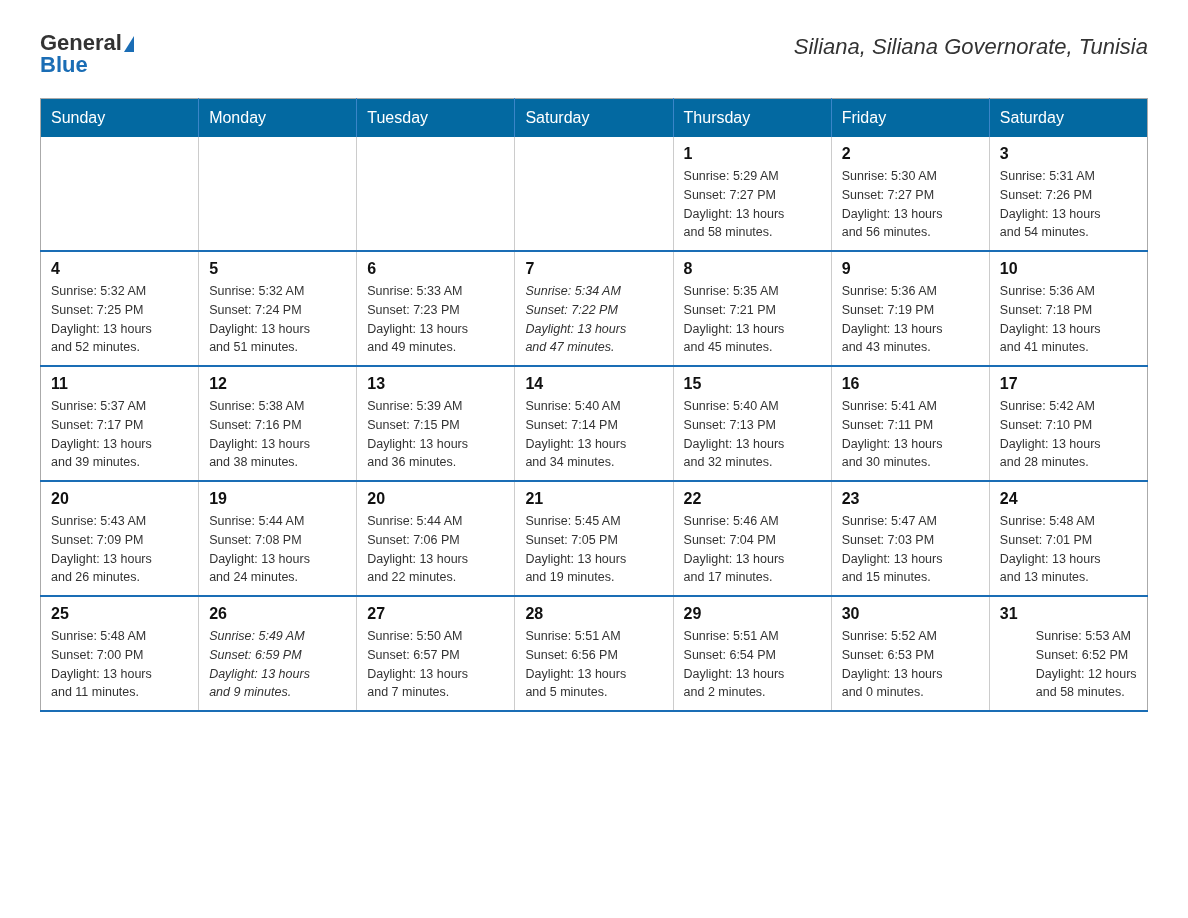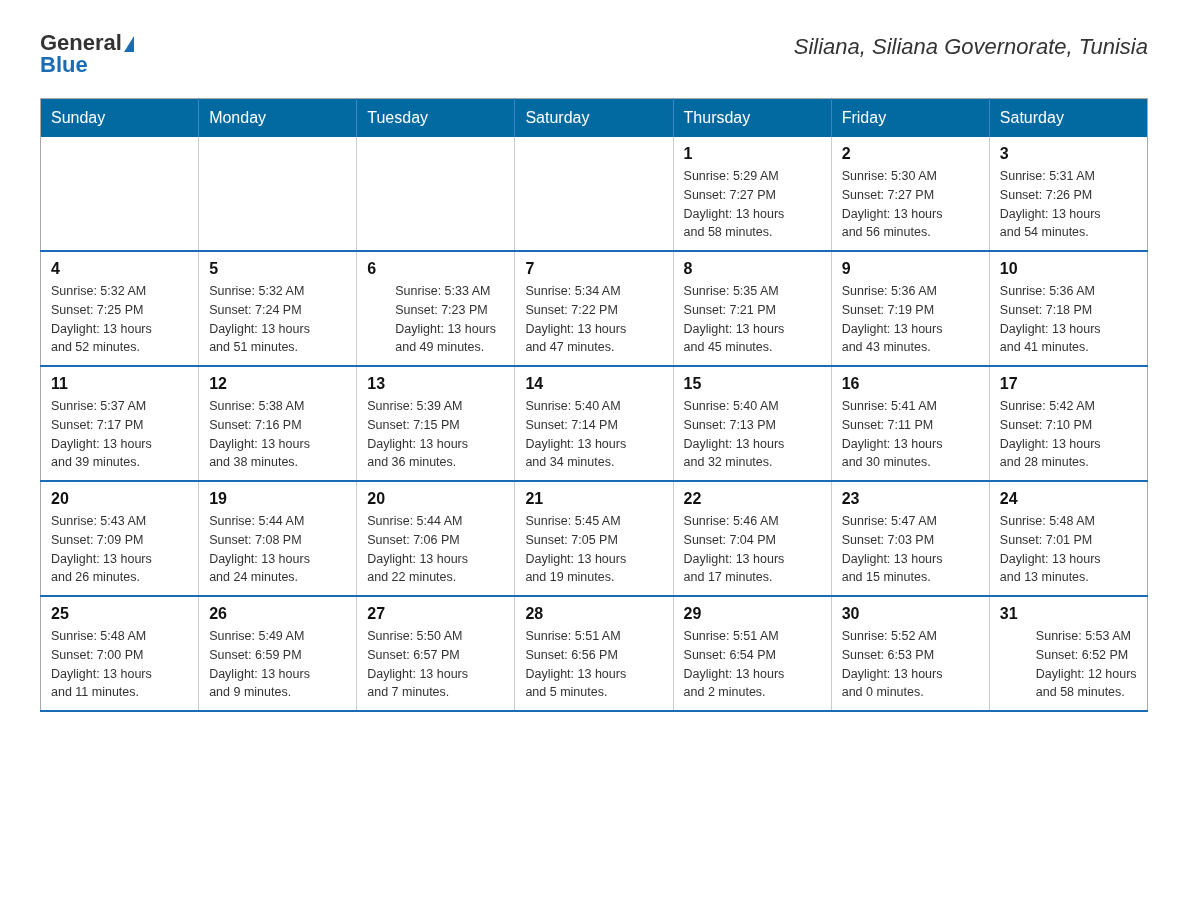--- a/index.html
+++ b/index.html
@@ -172,28 +172,28 @@
         </td>
         <td>
           <span class="day-number">5</span>
           <div class="day-info" style="white-space: pre-line;">Sunrise: 5:32 AM
 Sunset: 7:24 PM
 Daylight: 13 hours
 and 51 minutes.</div>
         </td>
         <td>
           <span class="day-number">6</span>
-          <div class="day-info" style="white-space: pre-line; margin-left: 28px;">Sunrise: 5:33 AM
+          <div class="day-info" style="white-space: pre-line;">Sunrise: 5:33 AM
 Sunset: 7:23 PM
 Daylight: 13 hours
 and 49 minutes.</div>
         </td>
         <td>
           <span class="day-number">7</span>
-          <div class="day-info" style="white-space: pre-line;">Sunrise: 5:34 AM
+          <div class="day-info" style="white-space: pre-line; font-style: italic;">Sunrise: 5:34 AM
 Sunset: 7:22 PM
 Daylight: 13 hours
 and 47 minutes.</div>
         </td>
         <td>
           <span class="day-number">8</span>
           <div class="day-info" style="white-space: pre-line;">Sunrise: 5:35 AM
 Sunset: 7:21 PM
 Daylight: 13 hours
 and 45 minutes.</div>
@@ -318,21 +318,21 @@
       <tr>
         <td>
           <span class="day-number">25</span>
           <div class="day-info" style="white-space: pre-line;">Sunrise: 5:48 AM
 Sunset: 7:00 PM
 Daylight: 13 hours
 and 11 minutes.</div>
         </td>
         <td>
           <span class="day-number">26</span>
-          <div class="day-info" style="white-space: pre-line;">Sunrise: 5:49 AM
+          <div class="day-info" style="white-space: pre-line; font-style: italic;">Sunrise: 5:49 AM
 Sunset: 6:59 PM
 Daylight: 13 hours
 and 9 minutes.</div>
         </td>
         <td>
           <span class="day-number">27</span>
           <div class="day-info" style="white-space: pre-line;">Sunrise: 5:50 AM
 Sunset: 6:57 PM
 Daylight: 13 hours
 and 7 minutes.</div>

